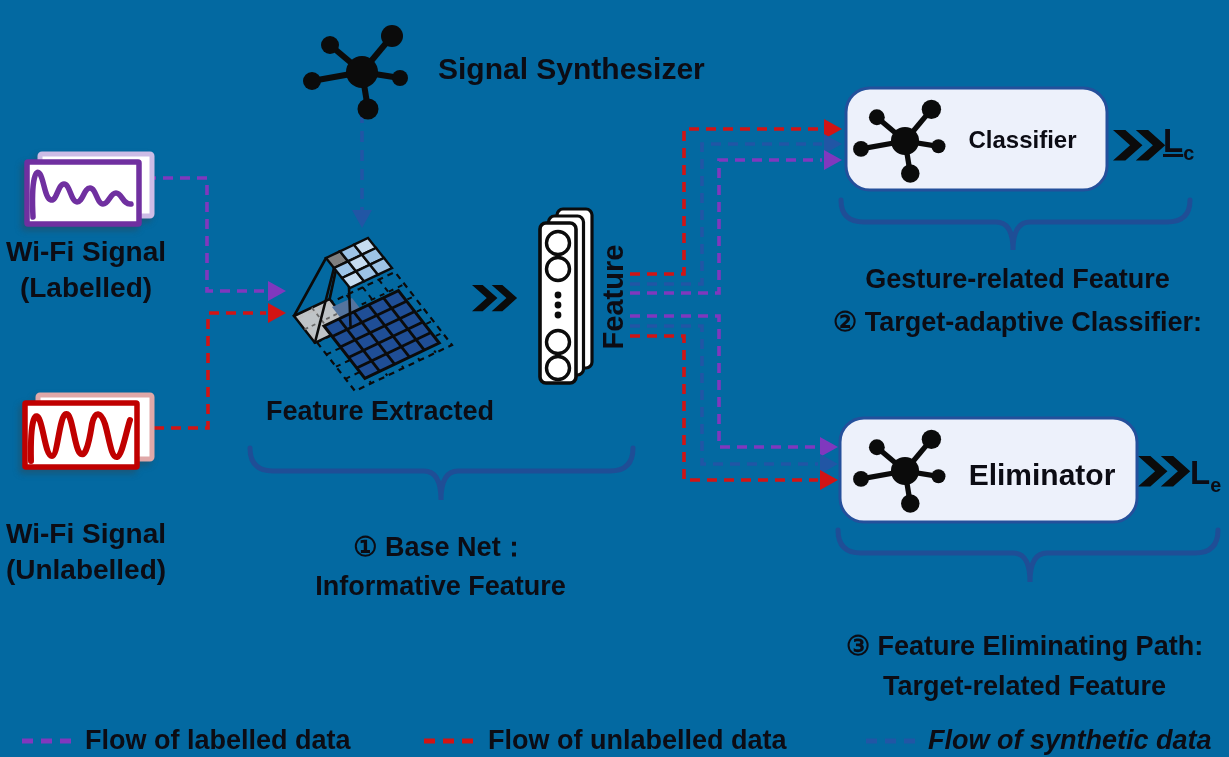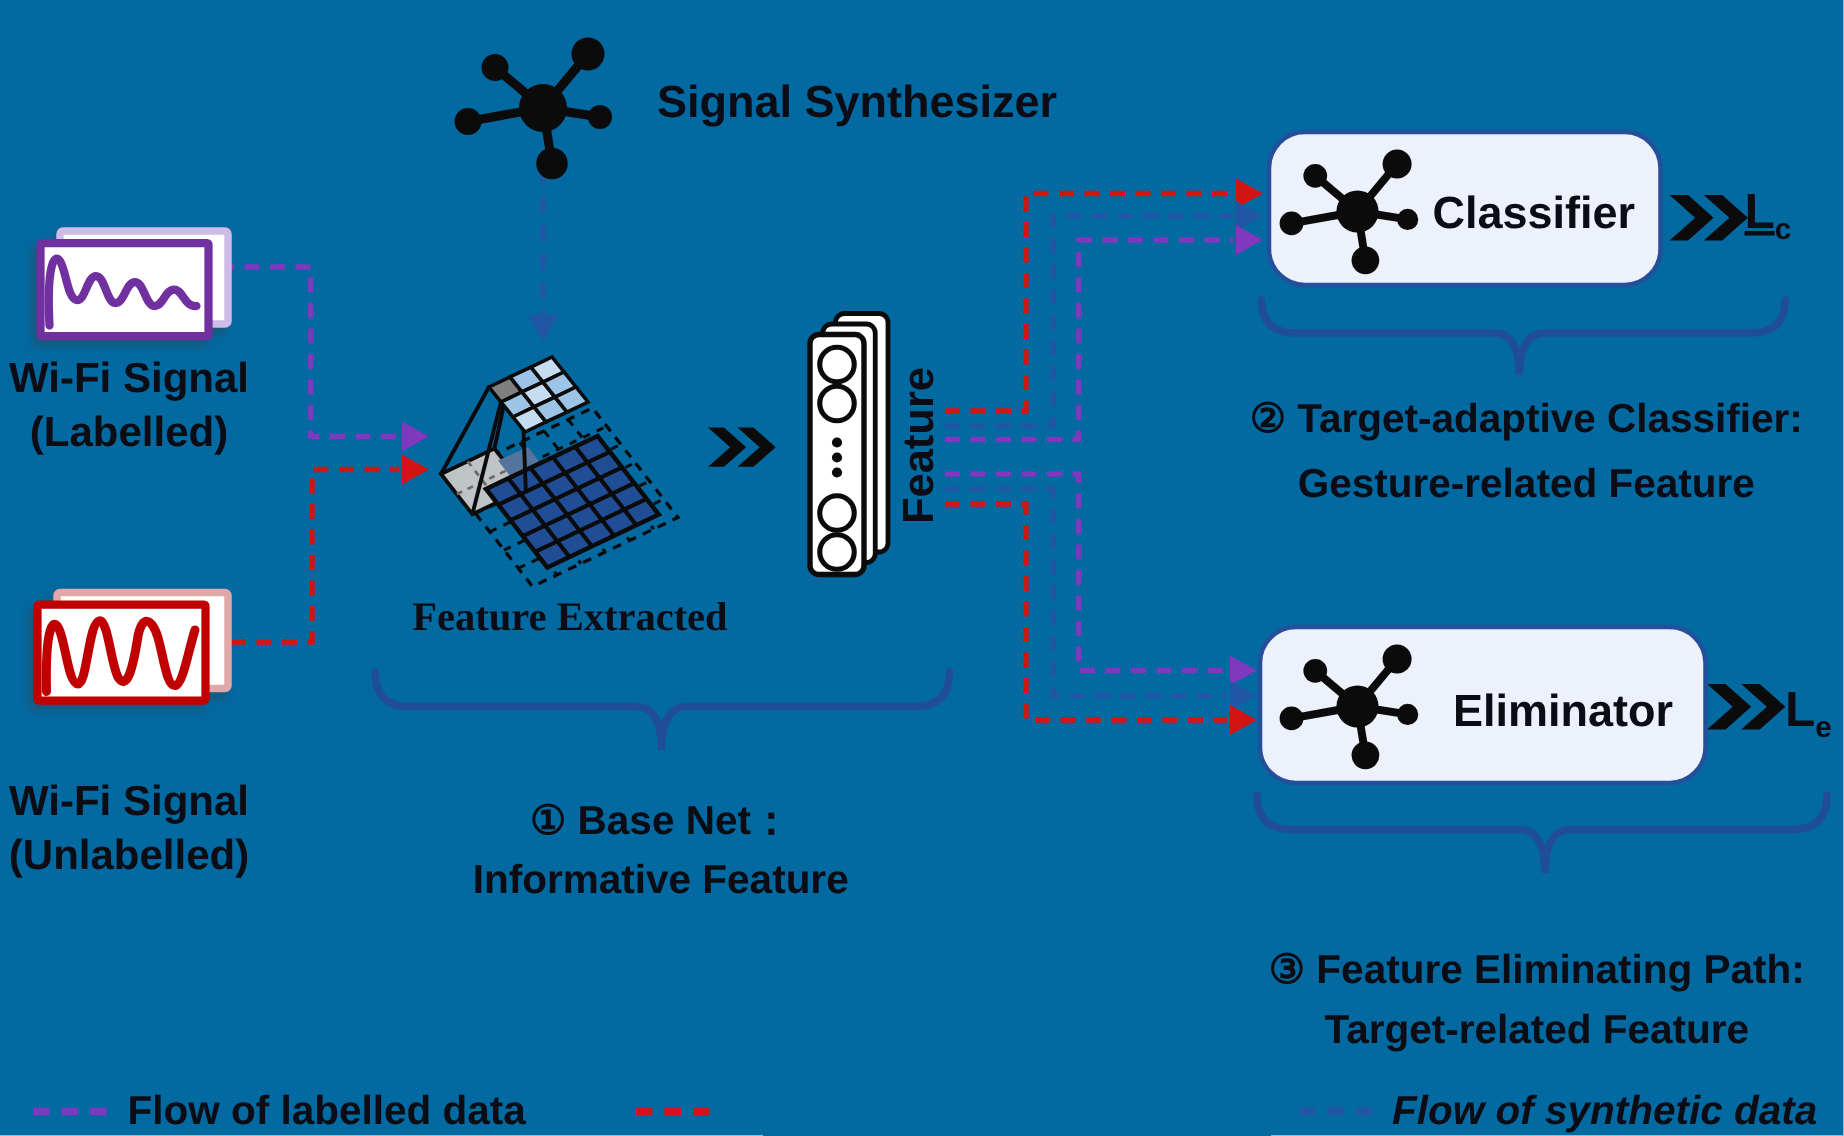--- a/index.html
+++ b/index.html
@@ -169,41 +169,42 @@
   <div class="lbl two-line" style="left:0px;top:234px;width:172px;font-size:28px;line-height:36px;">
     <div>Wi-Fi Signal</div>
     <div>(Labelled)</div>
   </div>
 
   <div class="lbl two-line" style="left:0px;top:516px;width:172px;font-size:28px;line-height:36px;">
     <div>Wi-Fi Signal</div>
     <div>(Unlabelled)</div>
   </div>
 
-  <div class="lbl" style="left:250px;top:396px;width:260px;font-size:27px;font-family:Liberation Serif, serif;">Feature Extracted</div>
+  <div class="lbl" style="left:250px;top:396px;width:260px;font-size:27px;">Feature Extracted</div>
 
   <div class="lbl rot" style="left:548px;top:283px;width:126px;height:28px;font-size:29px;">Feature</div>
 
-  <div class="lbl" style="left:950px;top:126px;width:145px;font-size:30px;">Classifier</div>
+  <div class="lbl" style="left:950px;top:126px;width:145px;font-size:24px;">Classifier</div>
   <div class="lbl" style="left:962px;top:458px;width:160px;font-size:30px;">Eliminator</div>
 
   <div class="lbl left" style="left:1163px;top:122px;font-size:33px;text-decoration:underline;"><span>L</span><sub>c</sub></div>
   <div class="lbl left" style="left:1190px;top:454px;font-size:33px;"><span>L</span><sub>e</sub></div>
 
   <div class="lbl two-line" style="left:288px;top:512px;width:305px;font-size:27px;line-height:39px;margin-top:16px;">
     <div>① Base Net：</div>
     <div>Informative Feature</div>
   </div>
 
   <div class="lbl two-line" style="left:806px;top:258px;width:423px;font-size:27px;line-height:43px;">
+    <div>Gesture-related Feature</div>
     <div>② Target-adaptive Classifier:</div>
-    <div>Gesture-related Feature</div>
   </div>
 
   <div class="lbl two-line" style="left:820px;top:606px;width:409px;font-size:27px;line-height:40px;margin-top:20px;">
     <div>③ Feature Eliminating Path:</div>
     <div>Target-related Feature</div>
   </div>
 
   <div class="lbl left" style="left:85px;top:725px;font-size:27px;">Flow of labelled data</div>
+  <div class="lbl left" style="left:488px;top:725px;font-size:27px;">Flow of unlabelled data</div>
   <div class="lbl left" style="left:928px;top:725px;font-size:27px;font-style:italic;">Flow of synthetic data</div>
 
 </div>
 
 </body></html>

